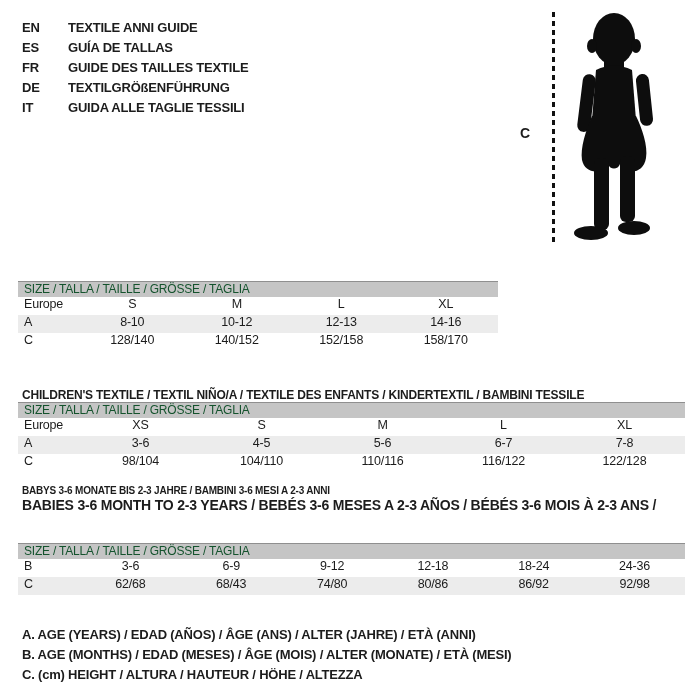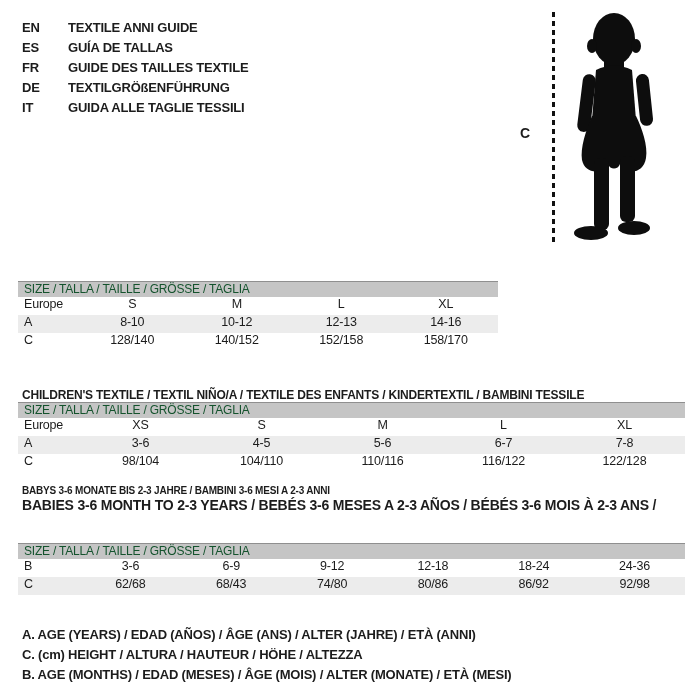--- a/index.html
+++ b/index.html
@@ -157,17 +157,17 @@
           <span class="t-cell">74/80</span>
           <span class="t-cell">80/86</span>
           <span class="t-cell">86/92</span>
           <span class="t-cell">92/98</span>
         </div>
       </div>
   </div>
 
   <div class="footnotes">
       <div class="note">A. AGE (YEARS) / EDAD (AÑOS) / ÂGE (ANS) / ALTER (JAHRE) / ETÀ (ANNI)</div>
+      <div class="note">B. AGE (MONTHS) / EDAD (MESES) / ÂGE (MOIS) / ALTER (MONATE) / ETÀ (MESI)</div>
       <div class="note">C. (cm) HEIGHT / ALTURA / HAUTEUR / HÖHE / ALTEZZA</div>
-      <div class="note">B. AGE (MONTHS) / EDAD (MESES) / ÂGE (MOIS) / ALTER (MONATE) / ETÀ (MESI)</div>
     </div>
 
 </div>
 
 </body></html>

